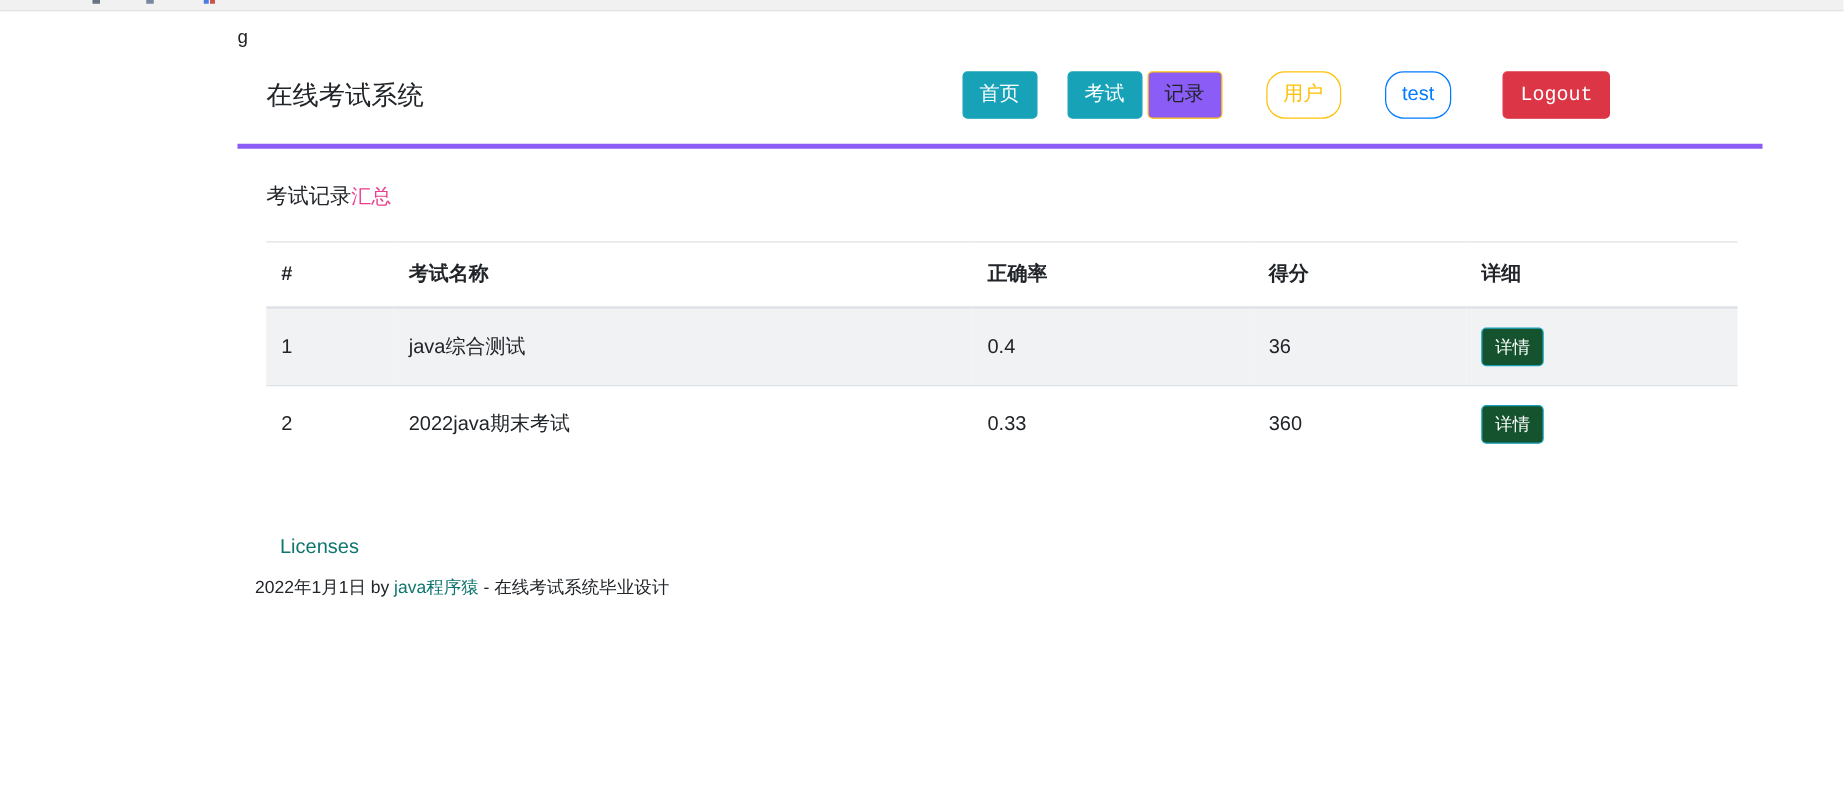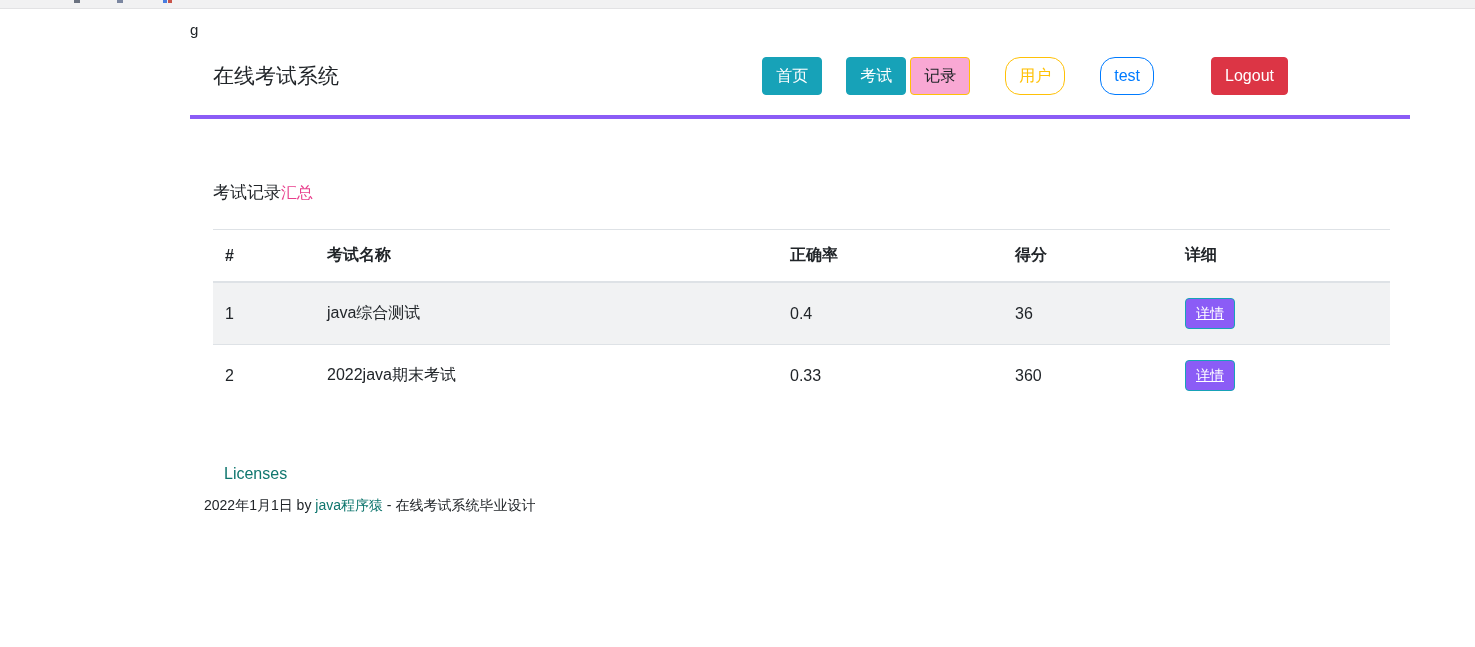--- a/index.html
+++ b/index.html
@@ -48,32 +48,32 @@
     line-height: 24px;
     padding: 6px 13px;
     border-radius: 4px;
     border: 1px solid transparent;
     cursor: pointer;
     text-align: right;
     background: transparent;
     font-family: inherit;
   }
   .btn-teal    { background: #17a2b8; border-color: #17a2b8; color: #ffffff; }
-  .btn-warning { background: #f9a8d4; border-color: #ffc107; color: #212529; }
+  .btn-warning { background: #8b5cf6; border-color: #ffc107; color: #212529; }
   .btn-outline-warning { background: #ffffff; border-color: #ffc107; color: #ffc107; }
   .btn-outline-primary { background: #ffffff; border-color: #007bff; color: #007bff; }
   .btn-danger  { background: #dc3545; border-color: #dc3545; color: #ffffff; }
   .ml-sm { margin-left: 24px; }
   .ml-xs { margin-left: 4px; }
   .ml-lg { margin-left: 35px; border-radius: 15px; }
-  .ml-xl { margin-left: 57px; }
+  .ml-xl { margin-left: 41px; font-family: Liberation Mono, monospace; }
 
   
   .content { padding-left: 23px; }
-  .section-heading { margin-top: 62px; font-size: 17px; font-weight: 500; }
+  .section-heading { margin-top: 26px; font-size: 17px; font-weight: 500; }
   .section-heading .code-part { color: #e83e8c; font-size: 16px; font-weight: 400; }
 
   table.records {
     margin-top: 25px;
     width: 1177px;
     border-collapse: collapse;
   }
   .records th {
     text-align: left;
     font-weight: 700;
@@ -83,30 +83,29 @@
     border-bottom: 2px solid #dee2e6;
   }
   .records td {
     font-size: 16px;
     padding: 15px 12px;
     border-top: 1px solid #dee2e6;
     vertical-align: middle;
   }
   .records tbody tr.striped { background: #f1f2f3; }
   .btn-detail {
-    background: #8b5cf6;
+    background: #14532d;
     border: 1px solid #17a2b8;
     color: #ffffff;
     font-size: 14px;
     line-height: 19px;
     padding: 5px 10px;
     border-radius: 4px;
     cursor: pointer;
     font-family: inherit;
-    text-decoration: underline;
   }
 
   
   .footer-licenses { margin-top: 56px; margin-left: 34px; line-height: 24px; }
   .footer-byline   { margin-top: 10px; margin-left: 14px; font-size: 14px; line-height: 19px; }
   a.link { color: #0f766e; text-decoration: none; cursor: pointer; }
 </style>
 </head>
 <body>
 

